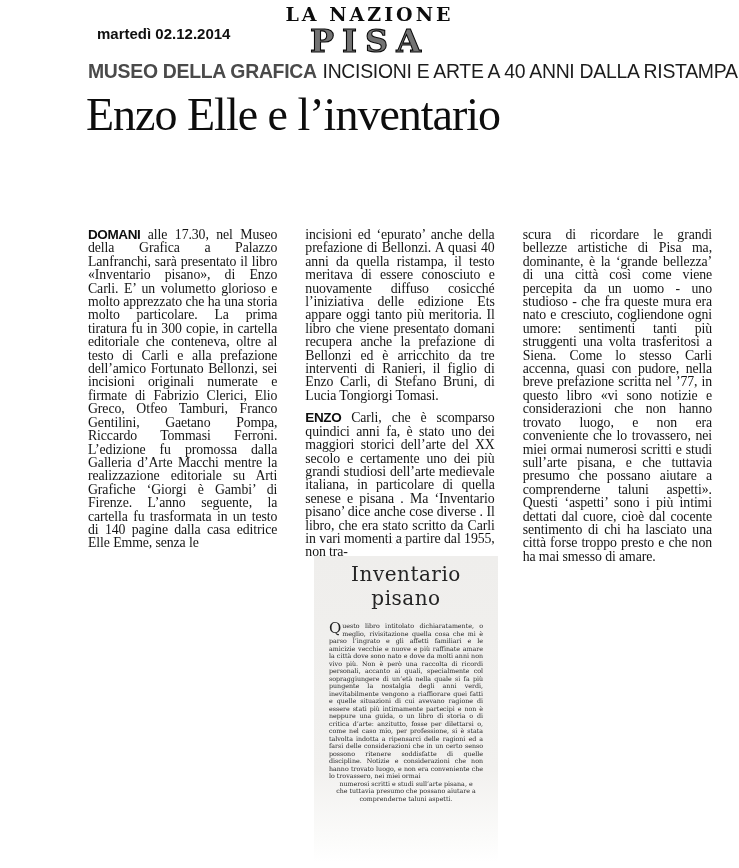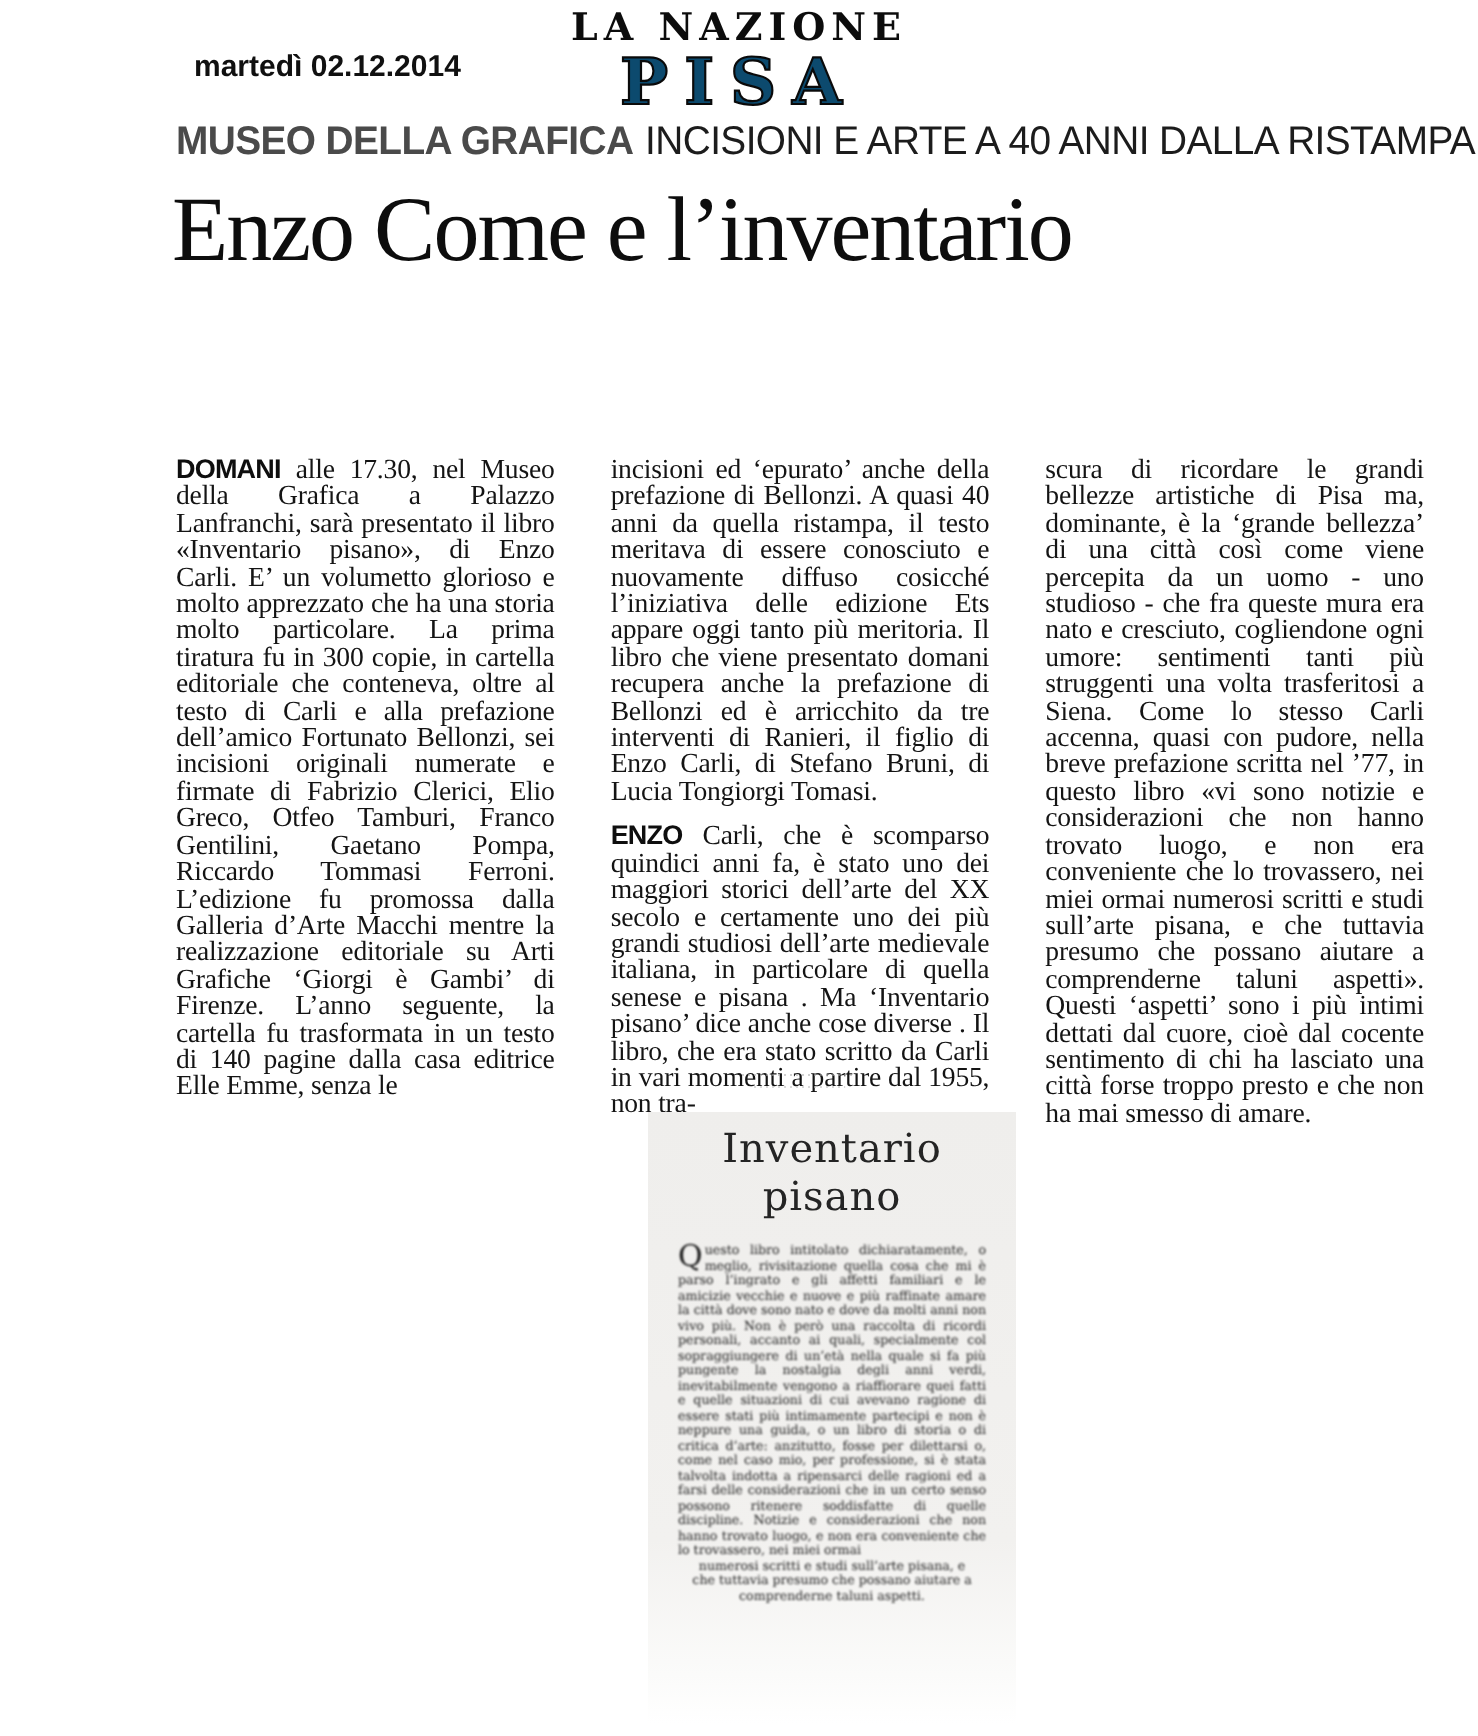--- a/index.html
+++ b/index.html
@@ -14,21 +14,21 @@
     font-family:"Liberation Sans", sans-serif;
     font-weight:bold;font-size:15px;color:#101010;
   }
   .masthead{position:absolute;left:0;right:0;top:5px;text-align:center;line-height:1;}
   .masthead-title{
     font-family:"DejaVu Serif", serif;font-weight:bold;
     font-size:19px;letter-spacing:3px;color:#0c0c0c;
   }
   .masthead-edition{
     font-family:"DejaVu Serif", serif;font-weight:bold;
-    font-size:32px;letter-spacing:8px;color:#0c4a6e;
+    font-size:32px;letter-spacing:8px;color:#737373;
     -webkit-text-stroke:1.1px #0a0a0a;
     margin-top:1px;
   }
   
   .kicker{
     position:absolute;left:88px;top:60px;white-space:nowrap;
     font-family:"Liberation Sans", sans-serif;font-size:20px;
     letter-spacing:-0.3px;transform:scaleX(0.97);transform-origin:left top;
   }
   .kicker-highlight{font-weight:bold;color:#4a4a4a;margin-right:6px;}
@@ -63,21 +63,21 @@
     position:absolute;left:371px;top:536px;width:57px;height:9px;opacity:.55;
     background-image:
       repeating-linear-gradient(90deg,#a9a9a9 0 1px,transparent 1px 3px),
       repeating-linear-gradient(90deg,#bcbcbc 0 1px,transparent 1px 3px);
     background-size:100% 1px,80% 1px;
     background-position:0 1px,6px 7px;
     background-repeat:no-repeat;
   }
   
   .book-figure{
-    position:absolute;left:324px;top:556px;width:184px;height:306px;
+    position:absolute;left:314px;top:556px;width:184px;height:306px;
     background:linear-gradient(#efeeec 0%,#f2f1ef 70%,#fbfbfa 92%,#ffffff 100%);
   }
   .book-title{
     margin:6px 4px 0;text-align:center;
     font-family:"DejaVu Serif", serif;font-size:20px;
     color:#242424;letter-spacing:0.5px;
     filter:blur(0.2px);
   }
   .scan-text{
     margin:12px auto 0;width:154px;
@@ -105,21 +105,21 @@
 <div class="masthead">
   <div class="masthead-title">LA NAZIONE</div>
   <div class="masthead-edition">PISA</div>
 </div>
 
 <div class="kicker">
   <span class="kicker-highlight">MUSEO DELLA GRAFICA</span><span class="kicker-rest">INCISIONI E ARTE A 40 ANNI DALLA RISTAMPA</span>
 </div>
 
 <div class="headline">
-  <div>Enzo Come e l’inventario</div>
+  <div>Enzo Elle e l’inventario</div>
 </div>
 
 <div class="columns">
   <div class="col">
     <p><span class="lead">DOMANI</span> <span>alle 17.30, nel Museo della Grafica a Palazzo Lanfranchi, sarà presentato il libro «Inventario pisano», di Enzo Carli. E’ un volumetto glorioso e molto apprezzato che ha una storia molto particolare. La prima tiratura fu in 300 copie, in cartella editoriale che conteneva, oltre al testo di Carli e alla prefazione dell’amico Fortunato Bellonzi, sei incisioni originali numerate e firmate di Fabrizio Clerici, Elio Greco, Otfeo Tamburi, Franco Gentilini, Gaetano Pompa, Riccardo Tommasi Ferroni. L’edizione fu promossa dalla Galleria d’Arte Macchi mentre la realizzazione editoriale su Arti Grafiche ‘Giorgi è Gambi’ di Firenze. L’anno seguente, la cartella fu trasformata in un testo di 140 pagine dalla casa editrice Elle Emme, senza le</span></p>
   </div>
   <div class="col">
     <p><span>incisioni ed ‘epurato’ anche della prefazione di Bellonzi. A quasi 40 anni da quella ristampa, il testo meritava di essere conosciuto e nuovamente diffuso cosicché l’iniziativa delle edizione Ets appare oggi tanto più meritoria. Il libro che viene presentato domani recupera anche la prefazione di Bellonzi ed è arricchito da tre interventi di Ranieri, il figlio di Enzo Carli, di Stefano Bruni, di Lucia Tongiorgi Tomasi.</span></p>
     <p><span class="lead">ENZO</span> <span>Carli, che è scomparso quindici anni fa, è stato uno dei maggiori storici dell’arte del XX secolo e certamente uno dei più grandi studiosi dell’arte medievale italiana, in particolare di quella senese e pisana . Ma ‘Inventario pisano’ dice anche cose diverse . Il libro, che era stato scritto da Carli in vari momenti a partire dal 1955, non tra-</span></p>
   </div>

